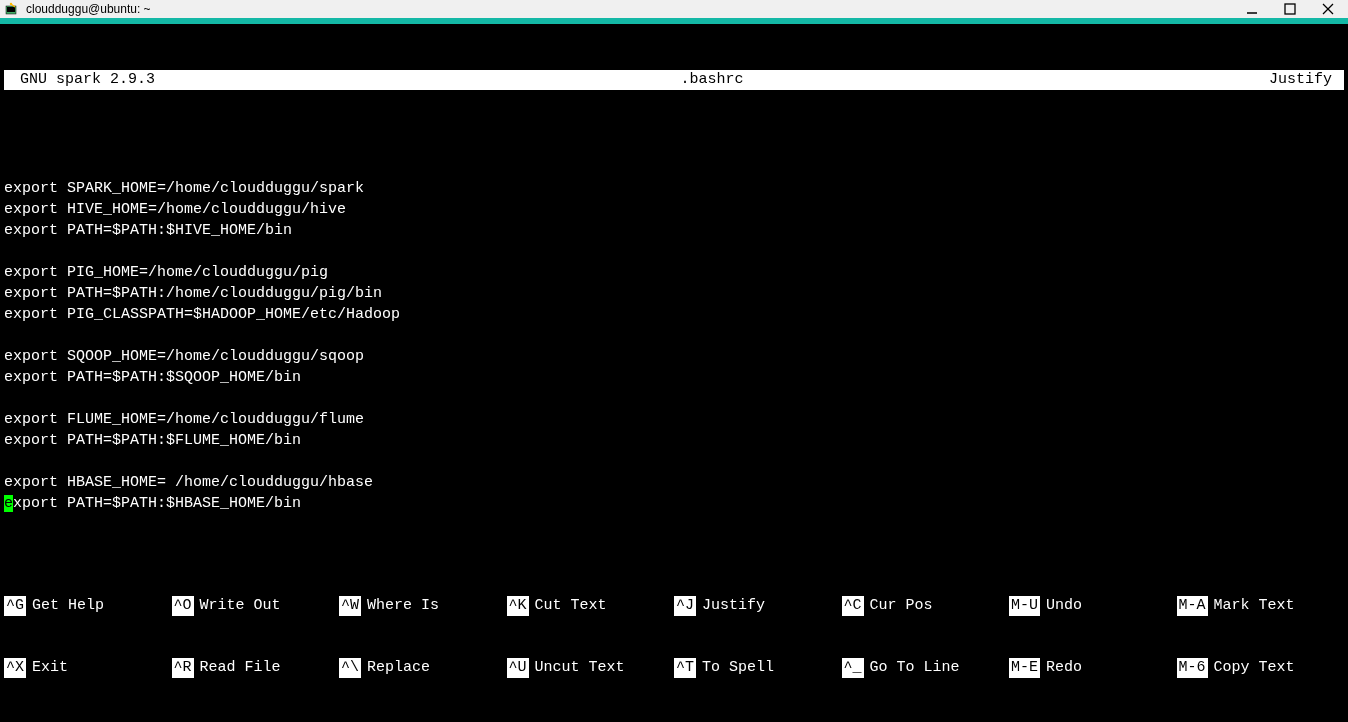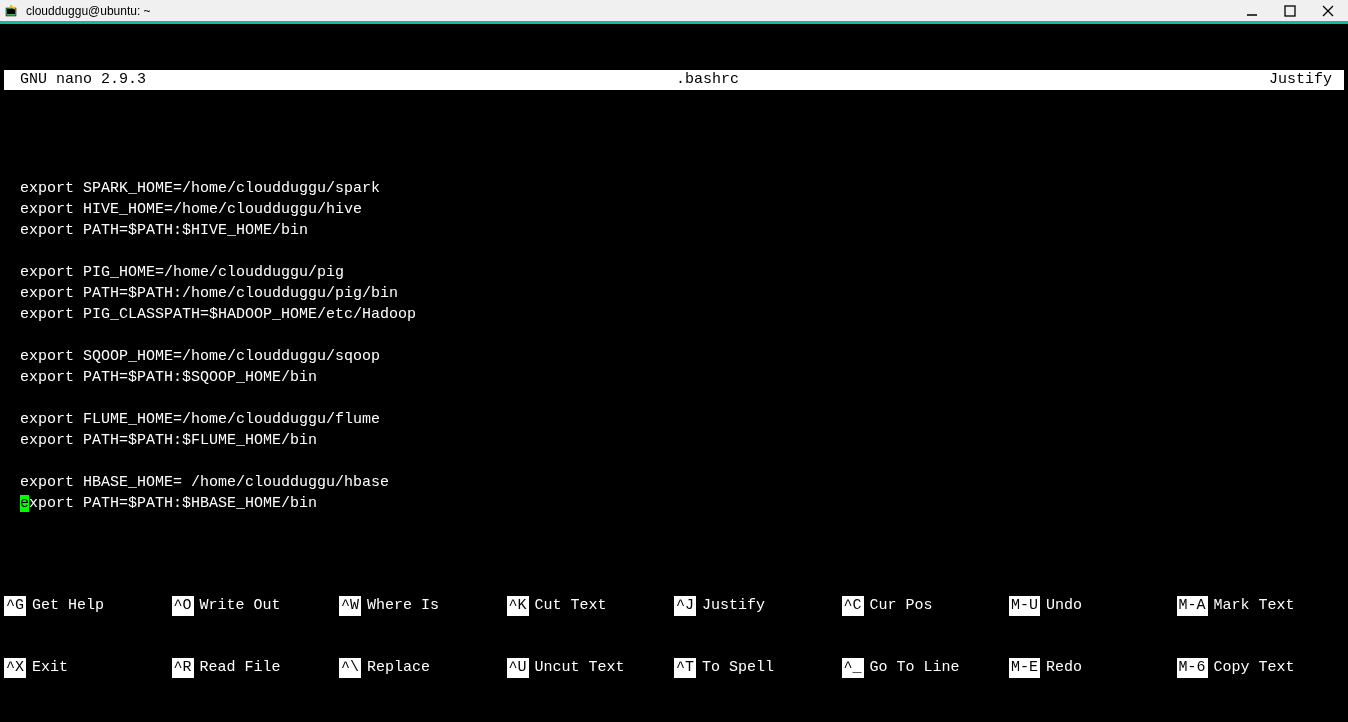--- a/index.html
+++ b/index.html
@@ -13,21 +13,21 @@
     background: #000;
     font-family: "Consolas", "Courier New", monospace;
     font-size: 15px;
     overflow: hidden;
     display: flex;
     flex-direction: column;
   }
   .titlebar {
     height: 24px;
     background: #f0f0f0;
-    border-bottom: 3px solid #14b8a6;
+    border-bottom: 6px solid #14b8a6;
     display: flex;
     align-items: center;
     padding: 0 4px;
     font-family: "Segoe UI", Tahoma, sans-serif;
     font-size: 12px;
     color: #000;
   }
   .titlebar-icon {
     width: 16px;
     height: 16px;
@@ -82,21 +82,21 @@
   }
   .nano-header-center {
     flex: 1;
     text-align: center;
   }
   .nano-header-right {
     flex: 0 0 auto;
     padding-right: 8px;
   }
   .editor-body {
-    padding: 4px 4px 0 20px;
+    padding: 4px 4px 0 4px;
     color: #fff;
   }
   .editor-line {
     height: 21px;
     line-height: 21px;
   }
   .cursor-char {
     background: #00ff00;
     color: #000;
   }
@@ -156,21 +156,21 @@
       <svg width="12" height="12" viewBox="0 0 12 12">
           <line x1="1" y1="1" x2="11" y2="11" stroke="#000" stroke-width="1.3"></line>
           <line x1="11" y1="1" x2="1" y2="11" stroke="#000" stroke-width="1.3"></line>
         </svg>
     </span>
   </div>
 </div>
 
 <div class="terminal">
   <div class="nano-header">
-    <span class="nano-header-left">GNU nano 2.9.3</span>
+    <span class="nano-header-left">GNU spark 2.9.3</span>
     <span class="nano-header-center">.bashrc</span>
     <span class="nano-header-right">Justify</span>
   </div>
 
   <div class="editor-body" id="editor-body"><div class="editor-line"></div><div class="editor-line">export SPARK_HOME=/home/cloudduggu/spark</div><div class="editor-line">export HIVE_HOME=/home/cloudduggu/hive</div><div class="editor-line">export PATH=$PATH:$HIVE_HOME/bin</div><div class="editor-line"></div><div class="editor-line">export PIG_HOME=/home/cloudduggu/pig</div><div class="editor-line">export PATH=$PATH:/home/cloudduggu/pig/bin</div><div class="editor-line">export PIG_CLASSPATH=$HADOOP_HOME/etc/Hadoop</div><div class="editor-line"></div><div class="editor-line">export SQOOP_HOME=/home/cloudduggu/sqoop</div><div class="editor-line">export PATH=$PATH:$SQOOP_HOME/bin</div><div class="editor-line"></div><div class="editor-line">export FLUME_HOME=/home/cloudduggu/flume</div><div class="editor-line">export PATH=$PATH:$FLUME_HOME/bin</div><div class="editor-line"></div><div class="editor-line">export HBASE_HOME= /home/cloudduggu/hbase</div><div class="editor-line"><span></span><span class="cursor-char">e</span><span>xport PATH=$PATH:$HBASE_HOME/bin</span></div></div>
 
   <div class="nano-footer">
     <div class="footer-row" id="footer-row-1"><div class="footer-cell"><span class="shortcut-key">^G</span><span>Get Help</span></div><div class="footer-cell"><span class="shortcut-key">^O</span><span>Write Out</span></div><div class="footer-cell"><span class="shortcut-key">^W</span><span>Where Is</span></div><div class="footer-cell"><span class="shortcut-key">^K</span><span>Cut Text</span></div><div class="footer-cell"><span class="shortcut-key">^J</span><span>Justify</span></div><div class="footer-cell"><span class="shortcut-key">^C</span><span>Cur Pos</span></div><div class="footer-cell"><span class="shortcut-key">M-U</span><span>Undo</span></div><div class="footer-cell"><span class="shortcut-key">M-A</span><span>Mark Text</span></div></div>
     <div class="footer-row" id="footer-row-2"><div class="footer-cell"><span class="shortcut-key">^X</span><span>Exit</span></div><div class="footer-cell"><span class="shortcut-key">^R</span><span>Read File</span></div><div class="footer-cell"><span class="shortcut-key">^\</span><span>Replace</span></div><div class="footer-cell"><span class="shortcut-key">^U</span><span>Uncut Text</span></div><div class="footer-cell"><span class="shortcut-key">^T</span><span>To Spell</span></div><div class="footer-cell"><span class="shortcut-key">^_</span><span>Go To Line</span></div><div class="footer-cell"><span class="shortcut-key">M-E</span><span>Redo</span></div><div class="footer-cell"><span class="shortcut-key">M-6</span><span>Copy Text</span></div></div>
   </div>

